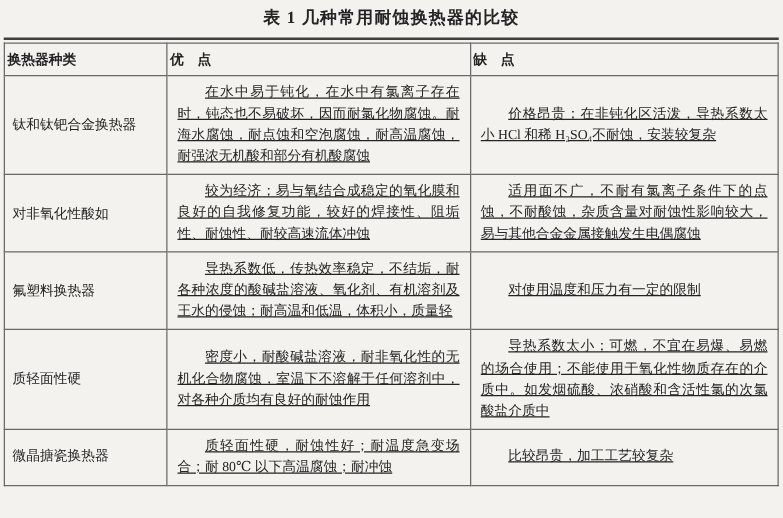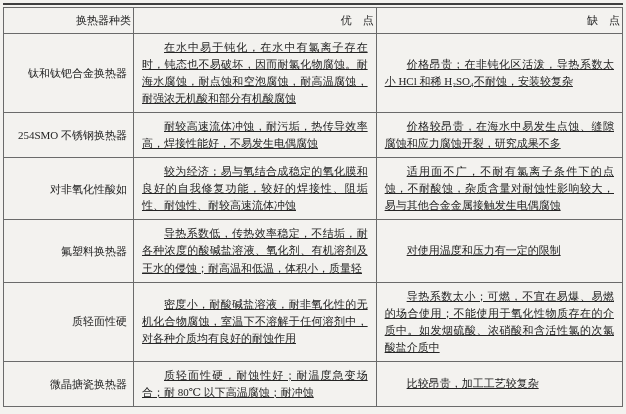--- a/index.html
+++ b/index.html
@@ -36,67 +36,63 @@
   }
   col.c-type { width: 21%; }
   col.c-adv  { width: 39.2%; }
   col.c-dis  { width: 39.8%; }
   th, td {
     border: 1px solid #6a6a6a;
     font-size: 11px;
     vertical-align: middle;
   }
   th {
-    font-weight: normal;
+    font-weight: bold;
     padding: 5px 2px;
-    text-align: right;
+    text-align: left;
   }
   td.type-cell {
-    text-align: right;
+    text-align: left;
     padding: 4px 6px;
     line-height: 1.5;
   }
   td.content-cell {
     text-align: justify;
     text-indent: 2em;
     padding: 5px 8px;
     line-height: 1.55;
     text-decoration: underline;
   }
 </style>
 </head>
 <body>
 
 <div class="page">
 
+  <div class="title">表 1 几种常用耐蚀换热器的比较</div>
 
   <div class="table-wrap">
     <table>
       <colgroup>
         <col class="c-type">
         <col class="c-adv">
         <col class="c-dis">
       </colgroup>
       <thead>
         <tr>
           <th>换热器种类</th>
           <th>优　点</th>
           <th>缺　点</th>
         </tr>
       </thead>
       <tbody>
         <tr>
           <td class="type-cell">钛和钛钯合金换热器</td>
           <td class="content-cell">在水中易于钝化，在水中有氯离子存在时，钝态也不易破坏，因而耐氯化物腐蚀。耐海水腐蚀，耐点蚀和空泡腐蚀，耐高温腐蚀，耐强浓无机酸和部分有机酸腐蚀</td>
           <td class="content-cell">价格昂贵；在非钝化区活泼，导热系数太小 HCl 和稀 H₂SO₄不耐蚀，安装较复杂</td>
-        </tr>
-        <tr>
-          <td class="type-cell">254SMO 不锈钢换热器</td>
-          <td class="content-cell">耐较高速流体冲蚀，耐污垢，热传导效率高，焊接性能好，不易发生电偶腐蚀</td>
-          <td class="content-cell">价格较昂贵，在海水中易发生点蚀、缝隙腐蚀和应力腐蚀开裂，研究成果不多</td>
         </tr>
         <tr>
           <td class="type-cell">对非氧化性酸如</td>
           <td class="content-cell">较为经济；易与氧结合成稳定的氧化膜和良好的自我修复功能，较好的焊接性、阻垢性、耐蚀性、耐较高速流体冲蚀</td>
           <td class="content-cell">适用面不广，不耐有氯离子条件下的点蚀，不耐酸蚀，杂质含量对耐蚀性影响较大，易与其他合金金属接触发生电偶腐蚀</td>
         </tr>
         <tr>
           <td class="type-cell">氟塑料换热器</td>
           <td class="content-cell">导热系数低，传热效率稳定，不结垢，耐各种浓度的酸碱盐溶液、氧化剂、有机溶剂及王水的侵蚀；耐高温和低温，体积小，质量轻</td>
           <td class="content-cell">对使用温度和压力有一定的限制</td>

